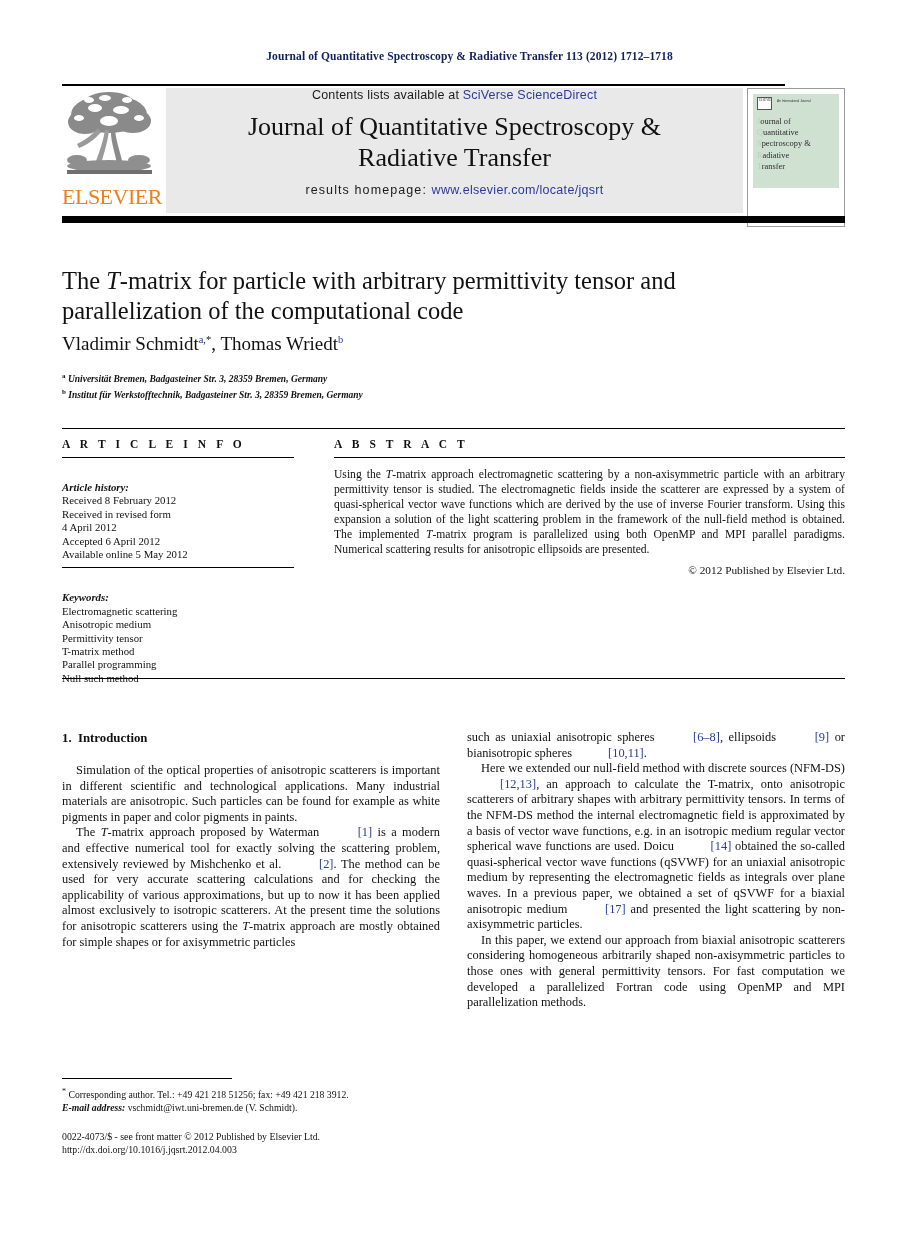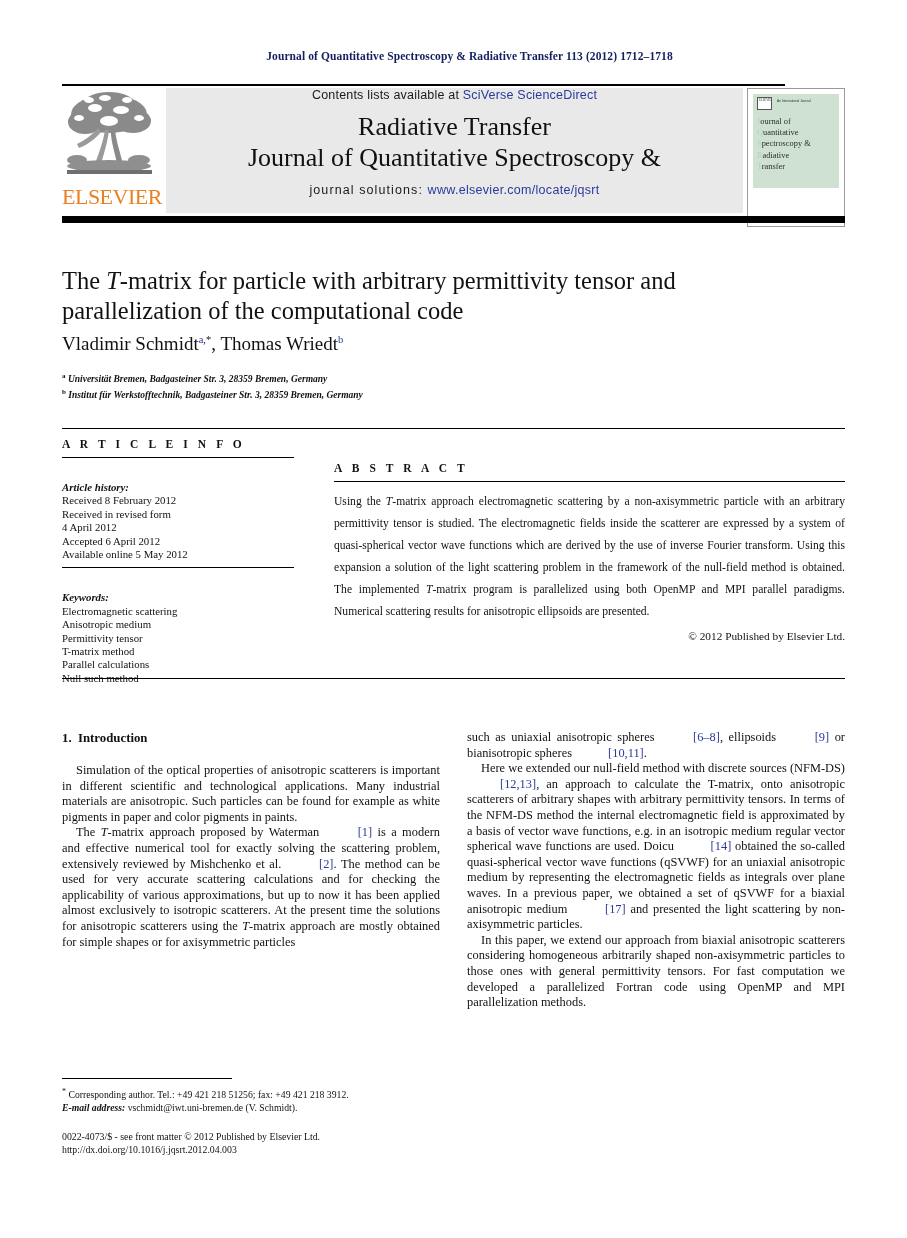--- a/index.html
+++ b/index.html
@@ -226,21 +226,20 @@
   }
   .col-info {
     position: absolute;
     left: 62px; top: 438px;
     width: 232px;
   }
   .col-abs {
     position: absolute;
     left: 334px; top: 438px;
     width: 511px;
-    margin-top: 24px;
   }
   .sec-head {
     font-family: "Liberation Serif", serif;
     font-weight: bold;
     font-size: 11.5px;
     letter-spacing: 3.6px;
     color: #111;
   }
   .hr-thin {
     margin-top: 7px;
@@ -260,21 +259,21 @@
     color: #111;
   }
   .info-block .lab {
     font-style: italic;
     font-weight: bold;
   }
   .abstract-text {
     margin-top: 9px;
     font-family: "Liberation Serif", serif;
     font-size: 11.6px;
-    line-height: 22px;
+    line-height: 15px;
     text-align: justify;
     color: #111;
   }
   .abstract-text .ital { font-style: italic; }
   .copyright {
     margin-top: 7px;
     text-align: right;
     font-family: "Liberation Serif", serif;
     font-size: 11.3px;
     color: #111;
@@ -387,25 +386,25 @@
         </svg>
       </div>
       <div class="elsevier-word">ELSEVIER</div>
     </div>
 
     <div class="banner">
       <div class="contents-line">
         <span>Contents lists available at </span><span class="sd-link">SciVerse ScienceDirect</span>
       </div>
       <div class="journal-title">
+        <div>Journal of Quantitative Spectroscopy &amp;</div>
         <div>Radiative Transfer</div>
-        <div>Journal of Quantitative Spectroscopy &amp;</div>
       </div>
       <div class="homepage-line">
-        <span>journal solutions:</span>
+        <span>results homepage:</span>
         <span class="url">www.elsevier.com/locate/jqsrt</span>
       </div>
     </div>
 
     <div class="cover-thumb">
       <div class="cover-inner">
         <div class="cover-badge">ELSEVIER</div>
         <div class="cover-topline">An International Journal</div>
         <div class="cover-words">
           <div><span class="cap">J</span><span>ournal of</span></div>
@@ -448,21 +447,21 @@
       <div>Accepted 6 April 2012</div>
       <div>Available online 5 May 2012</div>
     </div>
     <div class="hr-thin-2"></div>
     <div class="info-block">
       <div class="lab">Keywords:</div>
       <div>Electromagnetic scattering</div>
       <div>Anisotropic medium</div>
       <div>Permittivity tensor</div>
       <div>T-matrix method</div>
-      <div>Parallel calculations</div>
+      <div>Parallel programming</div>
       <div>Null such method</div>
     </div>
   </div>
 
   <div class="col-abs">
     <div class="sec-head">A B S T R A C T</div>
     <div class="hr-thin"></div>
     <div class="abstract-text"><span>Using the </span><span class="ital">T</span><span>-matrix approach electromagnetic scattering by a non-axisymmetric particle with an arbitrary permittivity tensor is studied. The electromagnetic fields inside the scatterer are expressed by a system of quasi-spherical vector wave functions which are derived by the use of inverse Fourier transform. Using this expansion a solution of the light scattering problem in the framework of the null-field method is obtained. The implemented </span><span class="ital">T</span><span>-matrix program is parallelized using both OpenMP and MPI parallel paradigms. Numerical scattering results for anisotropic ellipsoids are presented.</span></div>
     <div class="copyright">© 2012 Published by Elsevier Ltd.</div>
   </div>

